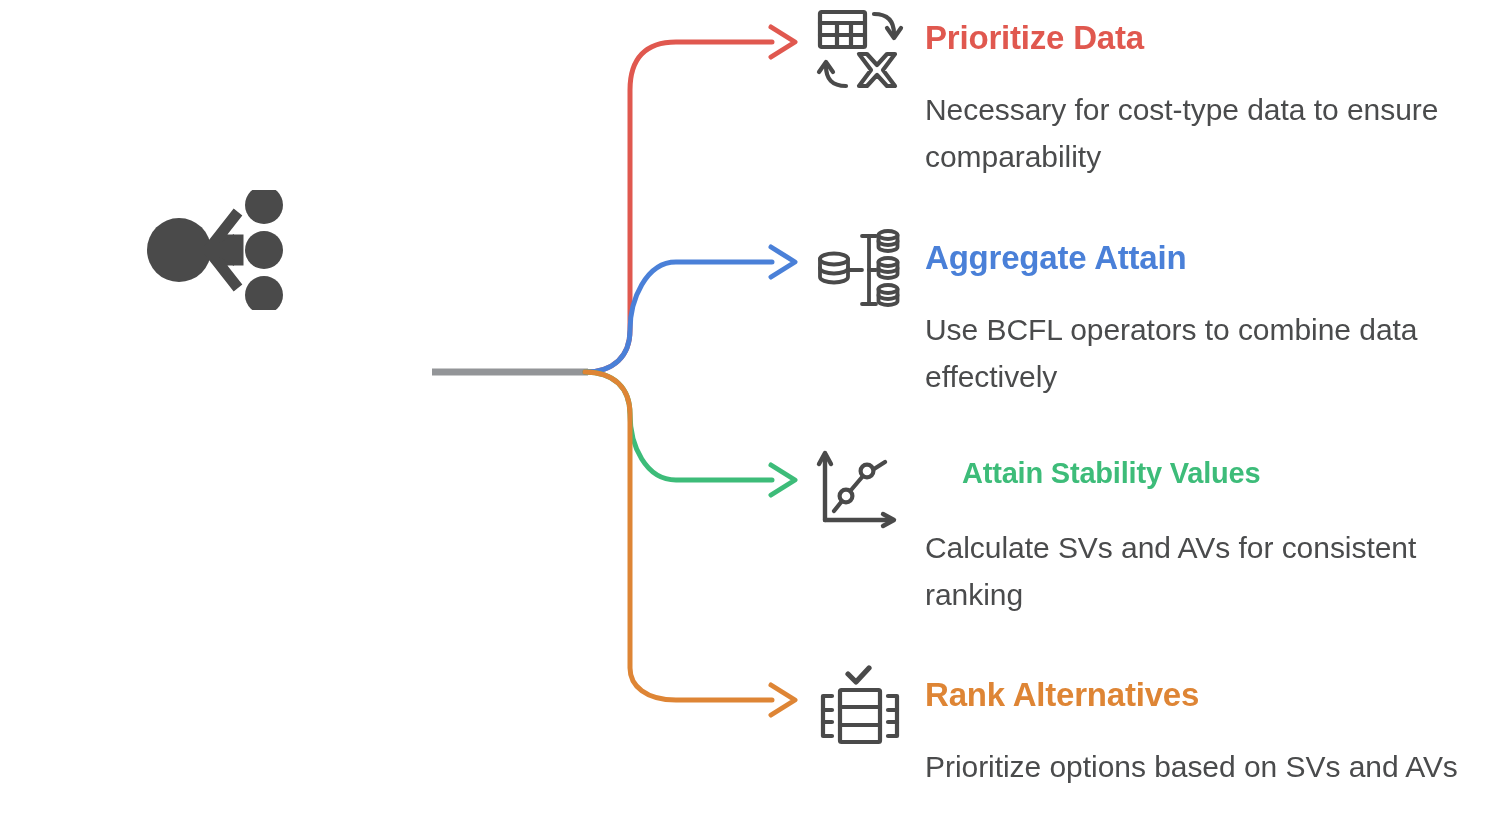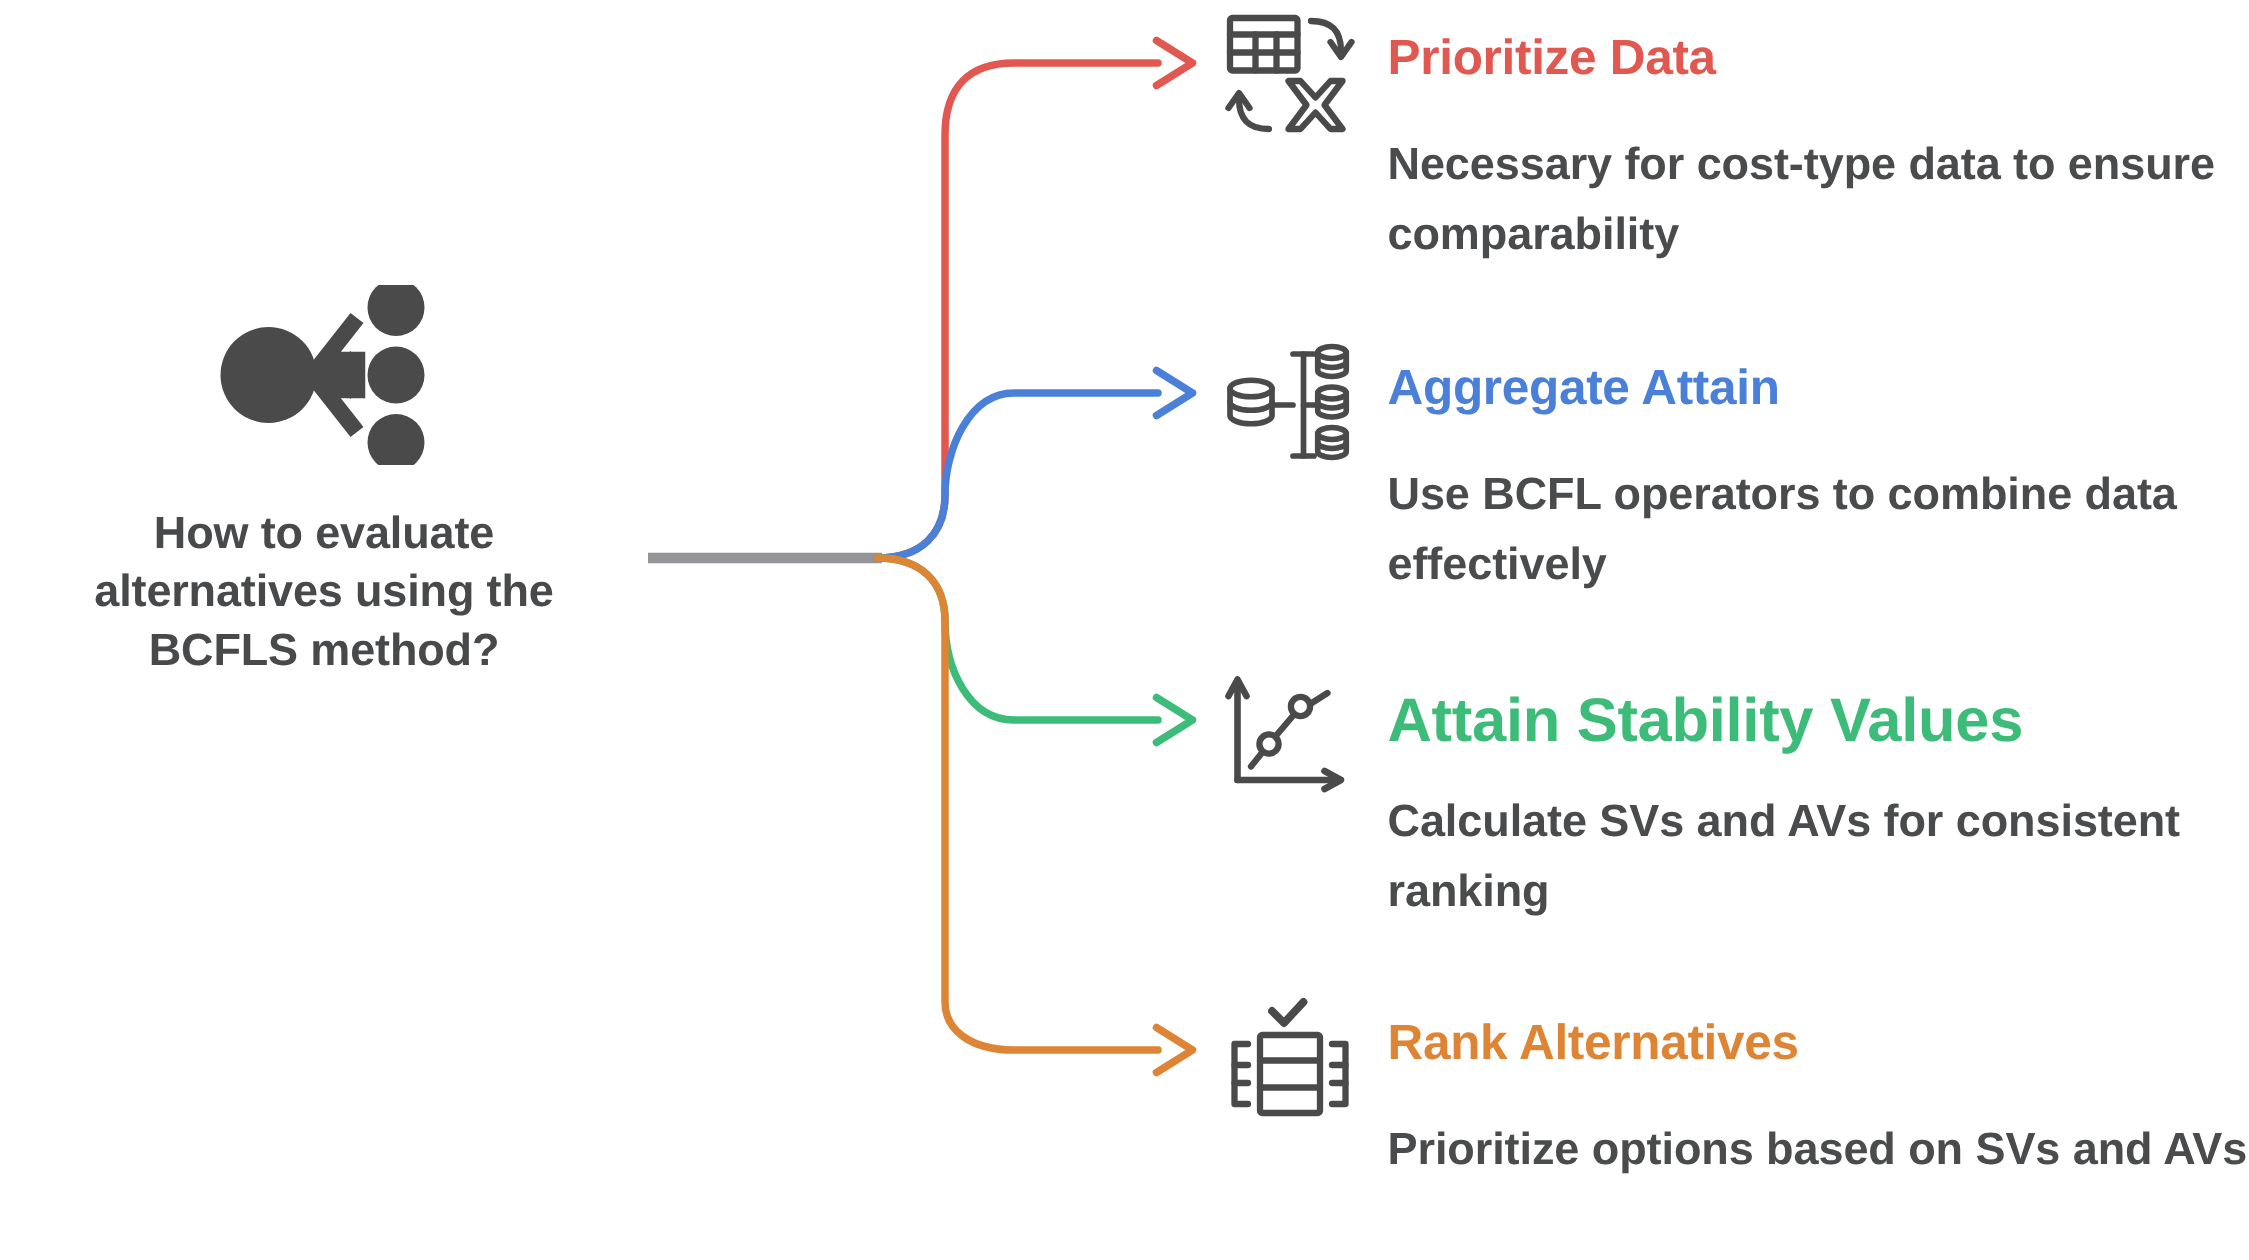--- a/index.html
+++ b/index.html
@@ -77,54 +77,51 @@
     line-height: 1.1;
     letter-spacing: -0.2px;
     white-space: nowrap;
   }
   .branch-desc {
     position: absolute;
     left: 110px;
     top: 78px;
     width: 586px;
     font-size: 30px;
-    font-weight: bold;
+    font-weight: normal;
     line-height: 1.58;
     color: #4a4b4c;
     letter-spacing: -0.05px;
   }
 
   #branch-0 { top: 8px; }
   #branch-1 { top: 228px; }
   #branch-2 { top: 446px; }
   #branch-3 { top: 665px; }
 
   #branch-0 .branch-desc { width: 560px; }
-  #branch-2 .branch-title { font-size: 41px; }
+  #branch-2 .branch-title { font-size: 29px; margin-left: 37px; }
 </style>
 </head>
 <body>
 
 <div id="canvas">
 
   <div id="root-node">
     <span id="root-icon-wrap">
       <svg width="140" height="120" viewBox="0 0 140 120" xmlns="http://www.w3.org/2000/svg">
         <circle cx="33" cy="60" r="32" fill="#4a4a4a"></circle>
         <circle cx="118" cy="15" r="19" fill="#4a4a4a"></circle>
         <circle cx="118" cy="60" r="19" fill="#4a4a4a"></circle>
         <circle cx="118" cy="105" r="19" fill="#4a4a4a"></circle>
         <path d="M92 22 L70 50 L92 50 L92 70 L70 70 L92 98" fill="none" stroke="#4a4a4a" stroke-width="11" stroke-linecap="butt" stroke-linejoin="miter"></path>
         <path d="M62 60 L88 44 L88 76 Z" fill="#4a4a4a"></path>
         <rect x="62" y="53" width="34" height="14" fill="#4a4a4a"></rect>
       </svg>
     </span>
-    <div id="root-label" style="color: rgb(72, 73, 74);">How to evaluate
-alternatives using the
-BCFLS method?</div>
   </div>
 
   <svg id="connectors" viewBox="0 0 1499 840" xmlns="http://www.w3.org/2000/svg">
 
     <path d="M432 372 L588 372" fill="none" stroke="#939598" stroke-width="7" stroke-linecap="butt"></path>
 
     <path d="M585 372 C 614 372, 630 356, 630 330
              L630 90
              C630 58, 646 42, 676 42
              L772 42" fill="none" stroke="#e0584f" stroke-width="5" stroke-linecap="round" stroke-linejoin="round"></path>

